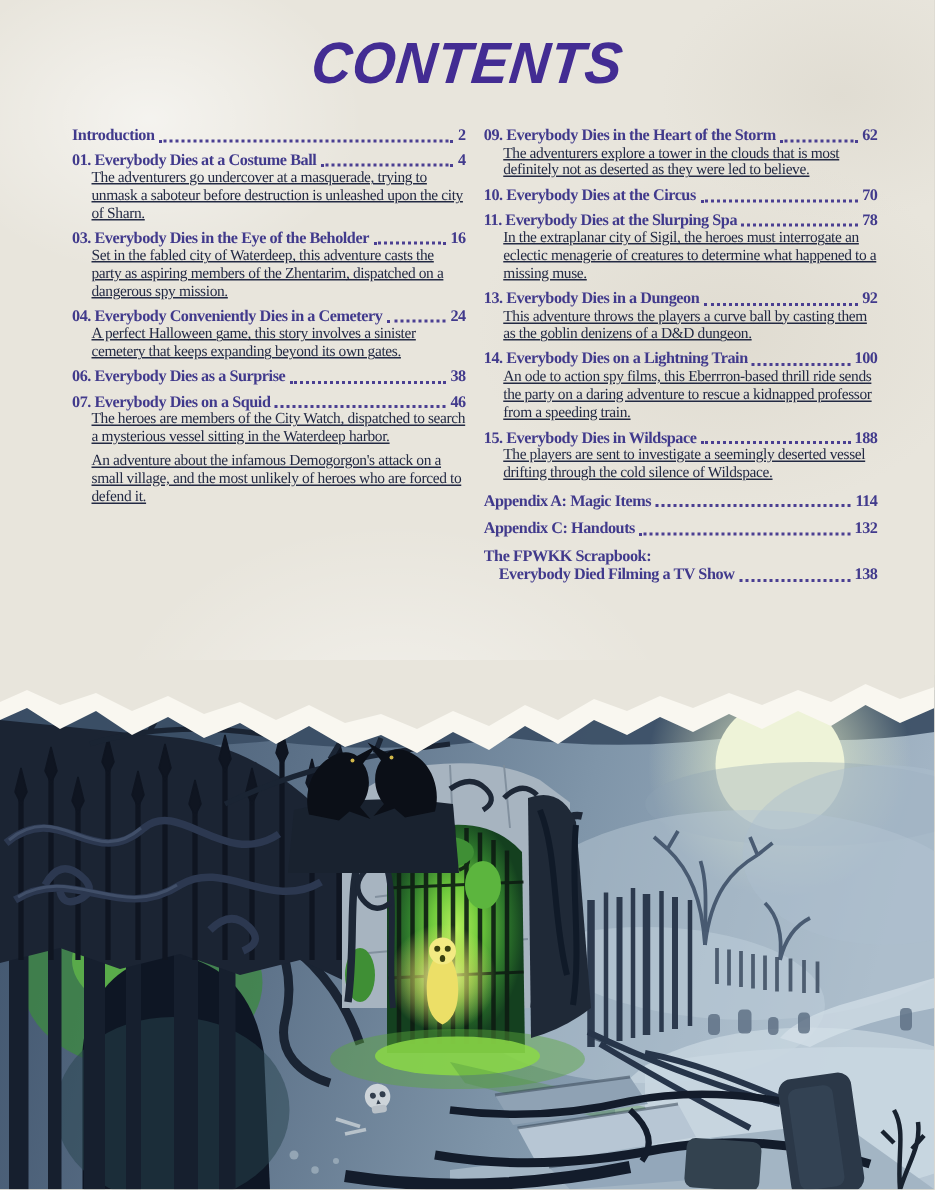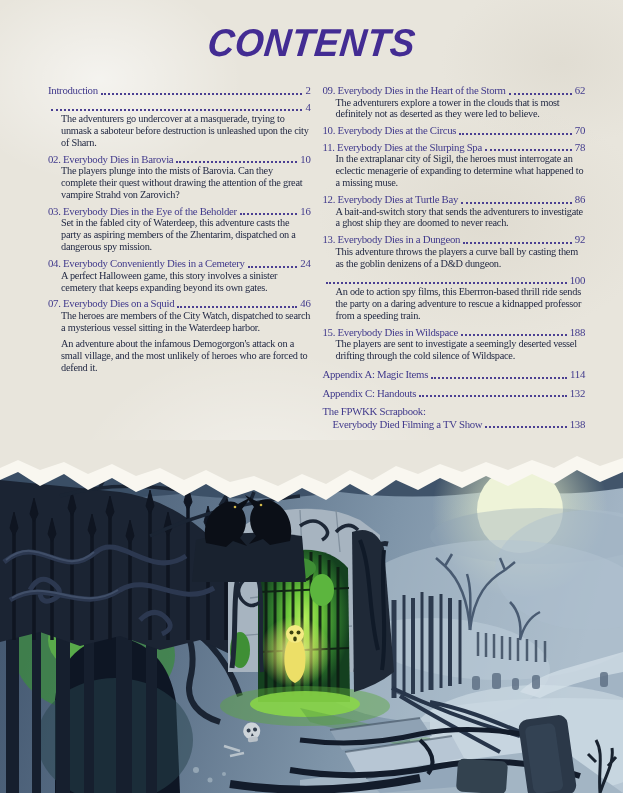--- a/index.html
+++ b/index.html
@@ -11,27 +11,27 @@
       radial-gradient(ellipse 320px 240px at 42% 62%, rgba(255,255,255,.45), transparent 60%),
       radial-gradient(ellipse 200px 140px at 90% 8%, rgba(213,208,196,.4), transparent 60%);
     font-family:"Liberation Serif", serif;}
   .title{position:absolute;top:22px;left:0;right:0;text-align:center;margin:0;
     font-family:"Liberation Sans", sans-serif;font-style:italic;font-weight:700;
     font-size:37px;color:#432c93;letter-spacing:0.5px;
     transform:skewX(-6deg) scaleY(1.05);z-index:2;}
   .columns{position:absolute;top:84px;left:48px;right:38px;display:flex;gap:12px;z-index:1;}
   .col{flex:1 1 0;min-width:0;}
   .entry{margin-bottom:4px;}
-  .head{display:flex;align-items:flex-end;color:#413a8c;font-weight:400;
+  .head{display:flex;align-items:flex-end;color:#413a8c;font-weight:700;
     font-size:10.8px;line-height:12.5px;letter-spacing:-0.3px;}
   .lbl{white-space:nowrap;}
   .leader{flex:1 1 6px;min-width:6px;border-bottom:2px dotted #4a3f92;margin:0 3px 2px 3px;}
   .pg{flex:0 0 auto;}
   .desc{margin-left:13px;color:#232a44;font-size:10.3px;line-height:11.9px;
-    letter-spacing:-0.25px;}
+    letter-spacing:-0.25px;text-decoration:underline;}
   .appendix{margin-top:6px;margin-bottom:2px;}
   .scrap{margin-top:6px;}
   .head2{margin-left:10px;}
   .art{position:absolute;left:0;bottom:0;width:623px;height:353px;z-index:5;}
   .art svg{display:block;}
 </style>
 </head>
 <body>
 
 <div class="page">
@@ -41,50 +41,48 @@
     <div class="col">
         <div class="entry">
           <div class="head">
             <span class="lbl">Introduction</span>
             <span class="leader"></span>
             <span class="pg">2</span>
           </div>
         </div>
         <div class="entry">
           <div class="head">
+            <span class="lbl">01. Everybody Dies at a Costume Ball</span>
             <span class="leader"></span>
             <span class="pg">4</span>
           </div>
           <div class="desc">The adventurers go undercover at a masquerade, trying to unmask a saboteur before destruction is unleashed upon the city of Sharn.</div>
         </div>
         <div class="entry">
           <div class="head">
-            <span class="lbl">02. Everybody Dies in Barovia</span>
-            <span class="leader"></span>
-            <span class="pg">10</span>
-          </div>
-          <div class="desc">The players plunge into the mists of Barovia. Can they complete their quest without drawing the attention of the great vampire Strahd von Zarovich?</div>
-        </div>
-        <div class="entry">
-          <div class="head">
             <span class="lbl">03. Everybody Dies in the Eye of the Beholder</span>
             <span class="leader"></span>
             <span class="pg">16</span>
           </div>
           <div class="desc">Set in the fabled city of Waterdeep, this adventure casts the party as aspiring members of the Zhentarim, dispatched on a dangerous spy mission.</div>
         </div>
         <div class="entry">
           <div class="head">
             <span class="lbl">04. Everybody Conveniently Dies in a Cemetery</span>
             <span class="leader"></span>
             <span class="pg">24</span>
           </div>
           <div class="desc">A perfect Halloween game, this story involves a sinister cemetery that keeps expanding beyond its own gates.</div>
         </div>
         <div class="entry">
+          <div class="head">
+            <span class="lbl">06. Everybody Dies as a Surprise</span>
+            <span class="leader"></span>
+            <span class="pg">38</span>
+          </div>
         </div>
         <div class="entry">
           <div class="head">
             <span class="lbl">07. Everybody Dies on a Squid</span>
             <span class="leader"></span>
             <span class="pg">46</span>
           </div>
           <div class="desc">The heroes are members of the City Watch, dispatched to search a mysterious vessel sitting in the Waterdeep harbor.</div>
         </div>
         <div class="entry">
@@ -106,40 +104,33 @@
             <span class="leader"></span>
             <span class="pg">70</span>
           </div>
         </div>
         <div class="entry">
           <div class="head">
             <span class="lbl">11. Everybody Dies at the Slurping Spa</span>
             <span class="leader"></span>
             <span class="pg">78</span>
           </div>
-          <div class="desc">In the extraplanar city of Sigil, the heroes must interrogate an eclectic menagerie of expanding to determine what happened to a missing muse.</div>
-        </div>
-        <div class="entry">
-          <div class="head">
-            <span class="lbl">12. Everybody Dies at Turtle Bay</span>
-            <span class="leader"></span>
-            <span class="pg">86</span>
-          </div>
-          <div class="desc">A bait-and-switch story that sends the adventurers to investigate a ghost ship they are doomed to never reach.</div>
+          <div class="desc">In the extraplanar city of Sigil, the heroes must interrogate an eclectic menagerie of creatures to determine what happened to a missing muse.</div>
         </div>
         <div class="entry">
           <div class="head">
             <span class="lbl">13. Everybody Dies in a Dungeon</span>
             <span class="leader"></span>
             <span class="pg">92</span>
           </div>
           <div class="desc">This adventure throws the players a curve ball by casting them as the goblin denizens of a D&amp;D dungeon.</div>
         </div>
         <div class="entry">
           <div class="head">
+            <span class="lbl">14. Everybody Dies on a Lightning Train</span>
             <span class="leader"></span>
             <span class="pg">100</span>
           </div>
           <div class="desc">An ode to action spy films, this Eberrron-based thrill ride sends the party on a daring adventure to rescue a kidnapped professor from a speeding train.</div>
         </div>
         <div class="entry">
           <div class="head">
             <span class="lbl">15. Everybody Dies in Wildspace</span>
             <span class="leader"></span>
             <span class="pg">188</span>

